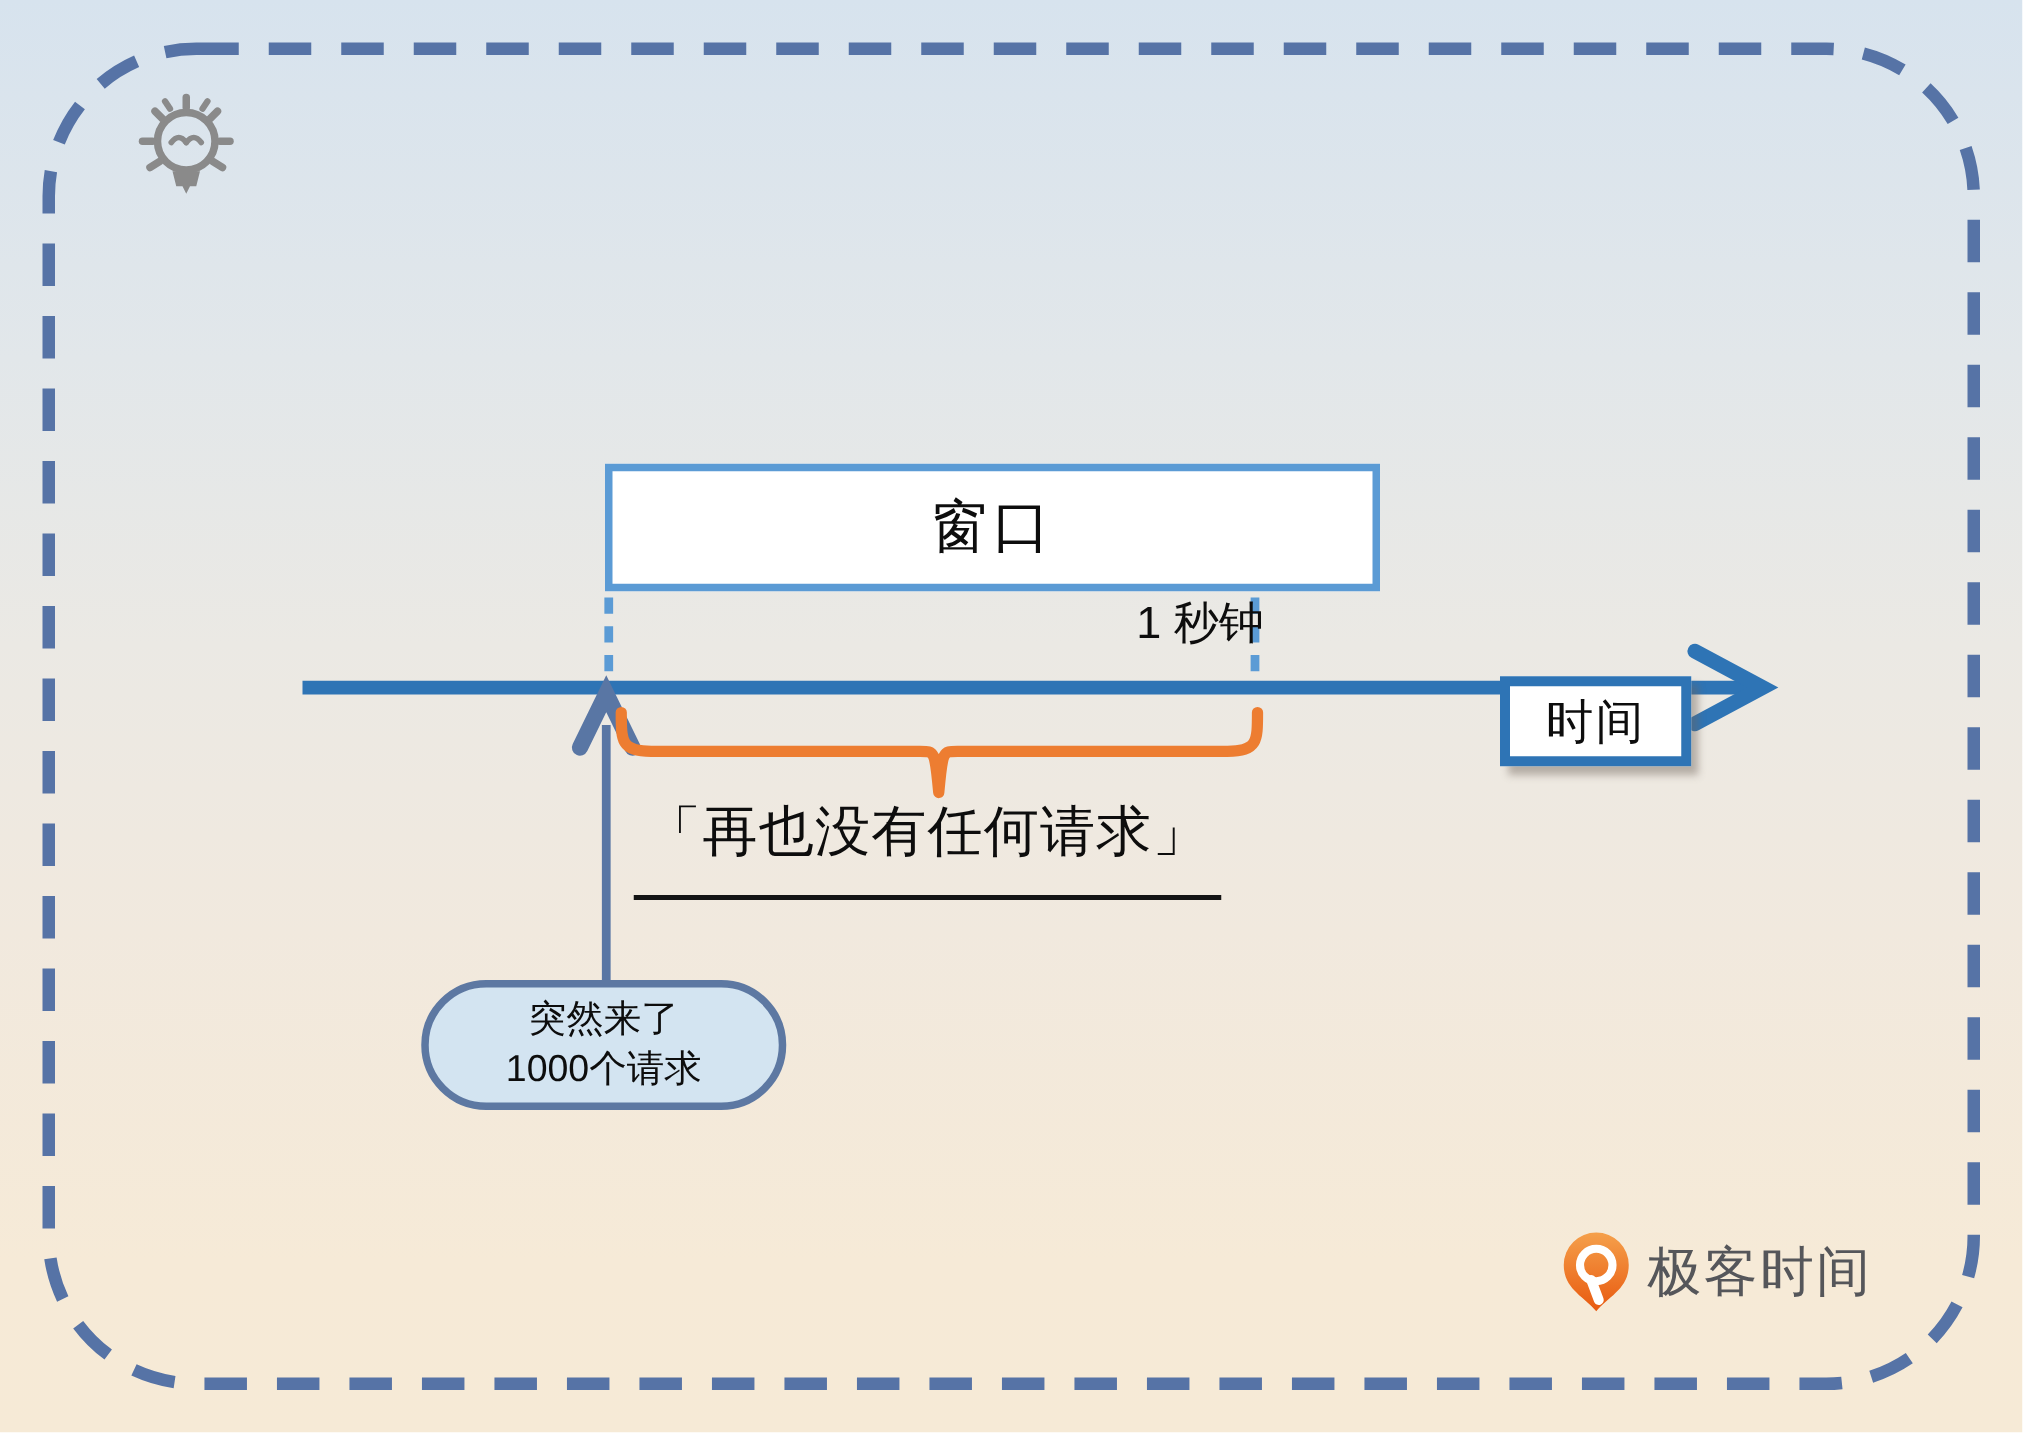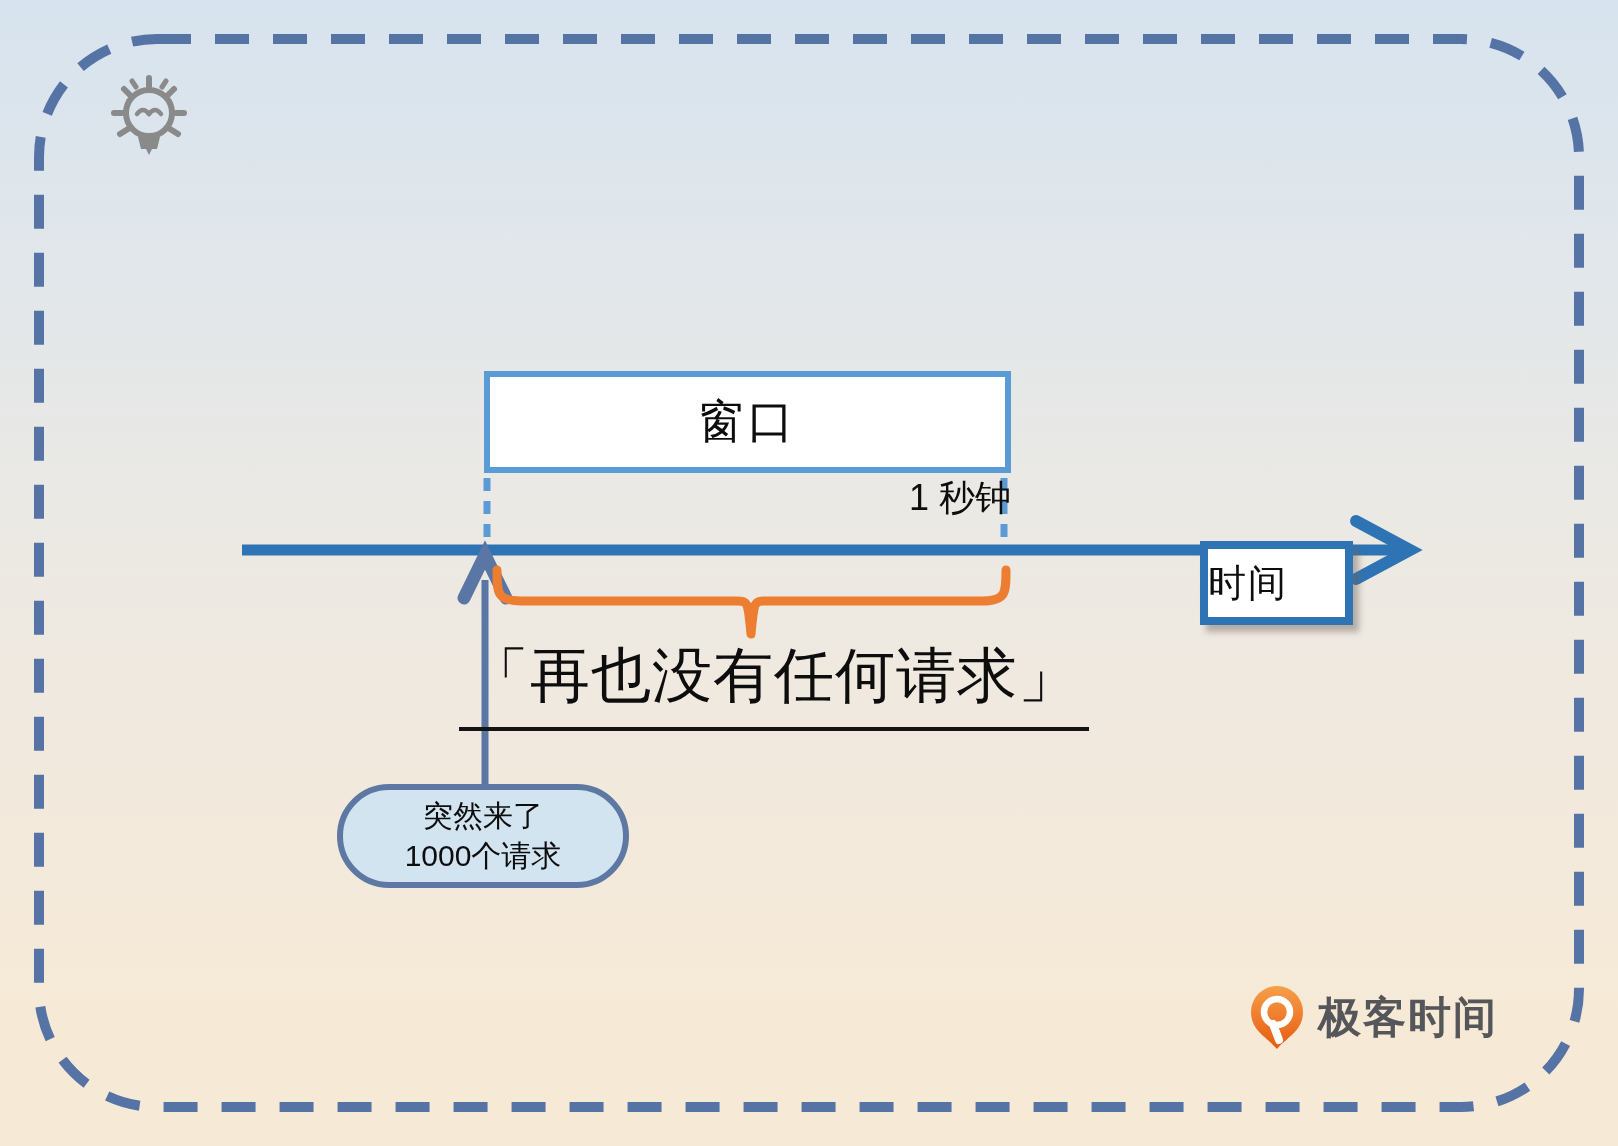--- a/index.html
+++ b/index.html
@@ -35,56 +35,56 @@
     color: #8b8b8b;
     letter-spacing: 2px;
     border-bottom: 3px solid #8e8e8e;
     padding-bottom: 7px;
     white-space: nowrap;
   }
   .bulb { left: 106px; top: 74px; }
 
   .window-box {
     left: 484px; top: 371px;
-    width: 527px; height: 102px;
+    width: 620px; height: 102px;
     box-sizing: border-box;
     background: #ffffff;
     border: 6px solid #5b9bd5;
     display: flex; align-items: center; justify-content: center;
     font-size: 46px; color: #0d0d0d;
     letter-spacing: 4px;
   }
   .duration {
     left: 484px; top: 474px;
     width: 527px;
     text-align: right;
     font-size: 36px; color: #0d0d0d;
   }
   .time-box {
     left: 1200px; top: 541px;
-    width: 153px; height: 84px;
+    width: 153px; height: 72px;
     box-sizing: border-box;
     background: #ffffff;
     border: 8px solid #2e74b5;
     box-shadow: 6px 7px 6px rgba(110, 100, 90, 0.45);
-    display: flex; align-items: center; justify-content: flex-start;
+    display: flex; align-items: center; justify-content: center;
     font-size: 38px; color: #0d0d0d;
     letter-spacing: 2px;
   }
   .quote-wrap {
     left: 459px; top: 636px;
     width: 566px;
     text-align: center;
   }
   .quote {
     display: inline-block;
-    font-size: 60px; color: #0d0d0d;
+    font-size: 44px; color: #0d0d0d;
     letter-spacing: 1px;
     border-bottom: 4px solid #141414;
-    padding: 0 10px 10px 10px;
+    padding: 0 10px 21px 10px;
     white-space: nowrap;
   }
   .bubble {
     left: 337px; top: 784px;
     width: 292px; height: 104px;
     box-sizing: border-box;
     background: #d3e4f1;
     border: 6px solid #5d78a2;
     border-radius: 52px;
     display: flex; flex-direction: column;
@@ -92,21 +92,21 @@
     font-size: 30px; color: #0d0d0d;
     line-height: 1.32;
   }
   .brand {
     left: 1248px; top: 985px;
     display: flex; align-items: center;
   }
   .brand-text {
     margin-left: 12px;
     font-size: 43px;
-    font-weight: 700;
+    font-weight: 400;
     color: #55565a;
     letter-spacing: 2px;
     white-space: nowrap;
   }
 </style>
 </head>
 <body>
 
 <div class="canvas">
 

